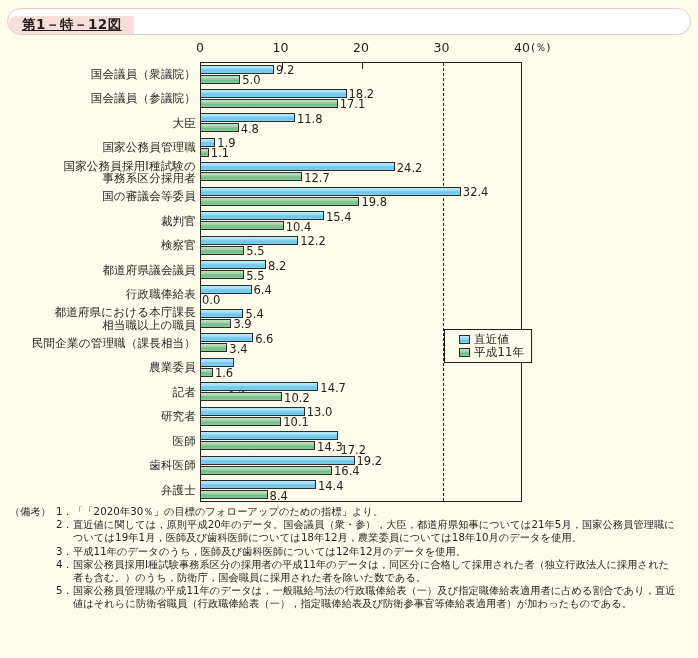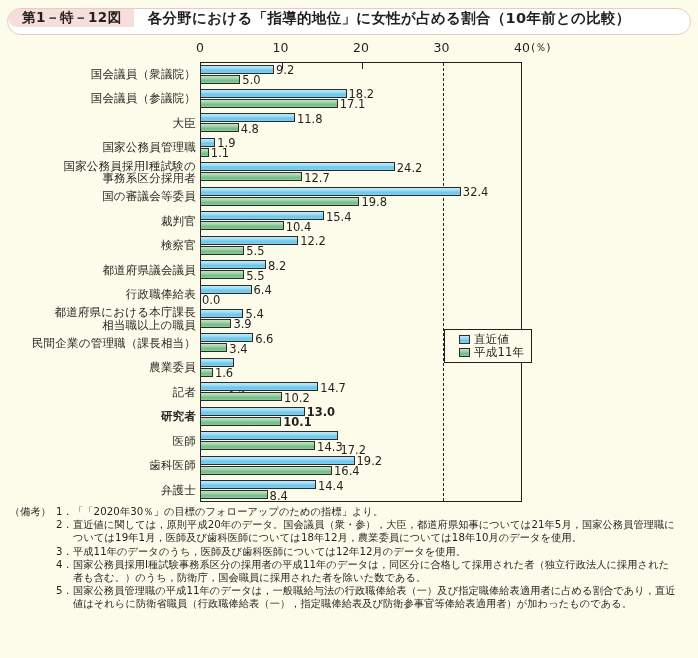--- a/index.html
+++ b/index.html
@@ -14,21 +14,21 @@
   }
 
   
   #header {
     position:absolute; left:7px; top:8px;
     width:684px; height:27px;
     border:1px solid #e8c9c4;
     border-radius:14px;
     background:#ffffff;
     overflow:hidden;
-    display:flex; align-items:flex-start;
+    display:flex; align-items:flex-end;text-decoration:underline;
   }
   #fig-badge {
     background:#f6dedb;
     border-radius:13px 0 0 13px;
     padding:0 12px 0 14px;
     display:flex; align-items:center;
     font-size:13.5px; font-weight:bold;
     letter-spacing:0.5px;
     color:#231f20;
     white-space:nowrap;
@@ -134,21 +134,20 @@
   #notes-list { flex:1; padding-right:22px; }
   .note-item { display:flex; align-items:flex-start; margin-bottom:0px; }
   .note-num { width:17px; flex:none; text-align:right; padding-right:4px; }
   .note-text { flex:1; text-indent:0; }
 </style>
 </head>
 <body>
 
 <div id="header">
   <div id="fig-badge">第1－特－12図</div>
-  <div id="fig-title">各分野における「指導的地位」に女性が占める割合（10年前との比較）</div>
 </div>
 
 <div id="chart-area">
   <div id="axis-labels">
       <div class="axis-tick-label" style="left: 200px;">0</div>
       <div class="axis-tick-label" style="left: 280.5px;">10</div>
       <div class="axis-tick-label" style="left: 361px;">20</div>
       <div class="axis-tick-label" style="left: 441.5px;">30</div>
       <div class="axis-tick-label" style="left: 522px;">40</div>
       <div id="axis-unit" style="left: 531px;">(％)</div>
@@ -251,21 +250,21 @@
         <div class="bar y11" style="left: 200px; top: 12.5px; width: 12.88px;"></div>
         <div class="bar-value" style="left: 214.88px; top: 13px;">1.6</div>
       </div>
       <div class="row" style="top: 339.778px; height: 24.4444px;">
         <div class="cat-label" style="top: 6.02222px;">記者</div>
         <div class="bar recent" style="left: 200px; top: 2.5px; width: 118.335px;"></div>
         <div class="bar-value" style="left: 320.335px; top: 3px;">14.7</div>
         <div class="bar y11" style="left: 200px; top: 12.5px; width: 82.11px;"></div>
         <div class="bar-value" style="left: 284.11px; top: 13px;">10.2</div>
       </div>
-      <div class="row" style="top: 364.222px; height: 24.4444px; font-weight: bold;">
+      <div class="row" style="top: 364.222px; height: 24.4444px;">
         <div class="cat-label" style="top: 6.02222px;">研究者</div>
         <div class="bar recent" style="left: 200px; top: 2.5px; width: 104.65px;"></div>
         <div class="bar-value" style="left: 306.65px; top: 3px;">13.0</div>
         <div class="bar y11" style="left: 200px; top: 12.5px; width: 81.305px;"></div>
         <div class="bar-value" style="left: 283.305px; top: 13px;">10.1</div>
       </div>
       <div class="row" style="top: 388.667px; height: 24.4444px;">
         <div class="cat-label" style="top: 6.02222px;">医師</div>
         <div class="bar recent" style="left: 200px; top: 2.5px; width: 138.46px;"></div>
         <div class="bar-value" style="left: 340.46px; top: 16px; text-align: center;">17.2</div>

